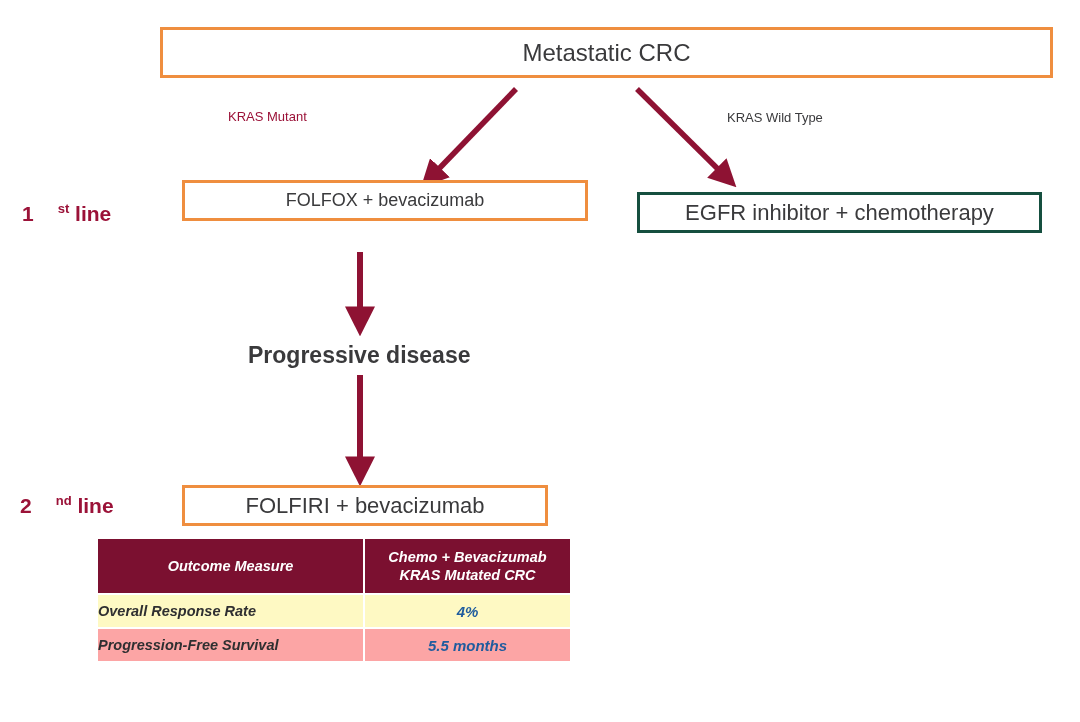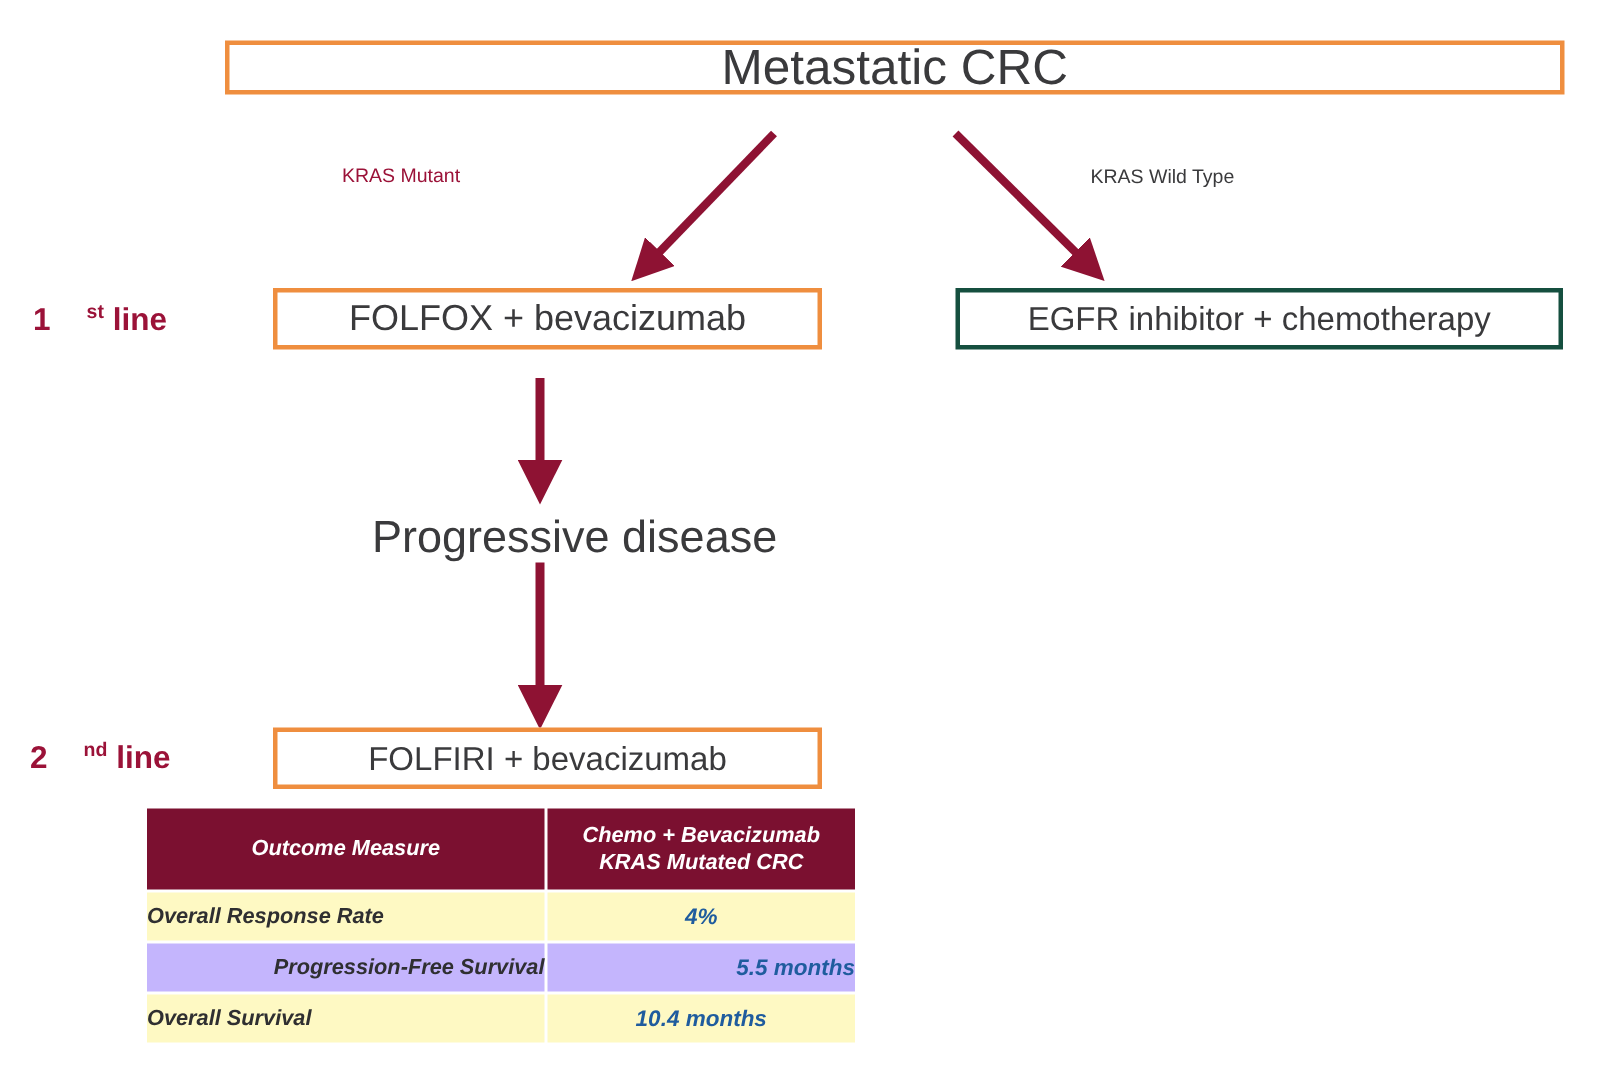--- a/index.html
+++ b/index.html
@@ -26,28 +26,28 @@
     background: #ffffff;
     display: flex;
     align-items: center;
     justify-content: center;
     color: #3a3a3c;
   }
   .box-orange { border: 3px solid #ef8e3f; }
   .box-green  { border: 3px solid #154F3F; }
 
   #box-metastatic {
-    left: 150px; top: 27px;
-    width: 893px; height: 36px;
-    font-size: 33px;
+    left: 160px; top: 27px;
+    width: 893px; height: 51px;
+    font-size: 24px;
   }
   #box-folfox {
-    left: 182px; top: 192px;
-    width: 366px; height: 41px;
-    font-size: 24px;
+    left: 182px; top: 180px;
+    width: 406px; height: 41px;
+    font-size: 18px;
   }
   #box-egfr {
     left: 637px; top: 192px;
     width: 405px; height: 41px;
     font-size: 22px;
   }
   #box-folfiri {
     left: 182px; top: 485px;
     width: 366px; height: 41px;
     font-size: 22px;
@@ -81,24 +81,25 @@
     line-height: 0;
     margin-left: 24px;
   }
   #label-first-line { left: 22px; top: 202px; }
   #label-second-line { left: 20px; top: 494px; }
 
   #text-progressive {
     position: absolute;
     left: 248px; top: 342px;
     width: 224px;
-    text-align: right;
-    font-size: 30px;
+    text-align: left;
+    font-size: 23px;
     color: #3a3a3c;
     white-space: nowrap;
+    font-weight: bold;
   }
 
   
   #outcome-table {
     position: absolute;
     left: 96px; top: 537px;
     width: 472px;
     border-collapse: separate;
     border-spacing: 2px;
     table-layout: fixed;
@@ -133,21 +134,21 @@
   }
   .td-value {
     font-size: 15px;
     font-weight: bold;
     color: #1F5C9E;
     text-align: center;
     height: 32px;
     vertical-align: middle;
   }
   tr.row-a .td-measure, tr.row-a .td-value { background: #fef9c3; }
-  tr.row-b .td-measure, tr.row-b .td-value { background: #c4b5fd; text-align: right; }
+  tr.row-b .td-measure, tr.row-b .td-value { background: #fca5a5; }
 </style>
 </head>
 <body>
 
 <svg id="canvas" viewBox="0 0 1080 722" xmlns="http://www.w3.org/2000/svg">
   <defs>
     <marker id="arrowhead" markerWidth="5" markerHeight="5" refX="2.6" refY="2.5" orient="auto">
       <path d="M0,0 L5,2.5 L0,5 z" fill="#8E1233"></path>
     </marker>
   </defs>
@@ -201,18 +202,14 @@
   </thead>
   <tbody>
     <tr class="row-a">
       <td class="td-measure">Overall Response Rate</td>
       <td class="td-value">4%</td>
     </tr>
     <tr class="row-b">
       <td class="td-measure">Progression-Free Survival</td>
       <td class="td-value">5.5 months</td>
     </tr>
-    <tr class="row-a">
-      <td class="td-measure">Overall Survival</td>
-      <td class="td-value">10.4 months</td>
-    </tr>
   </tbody>
 </table>
 
 </body></html>

